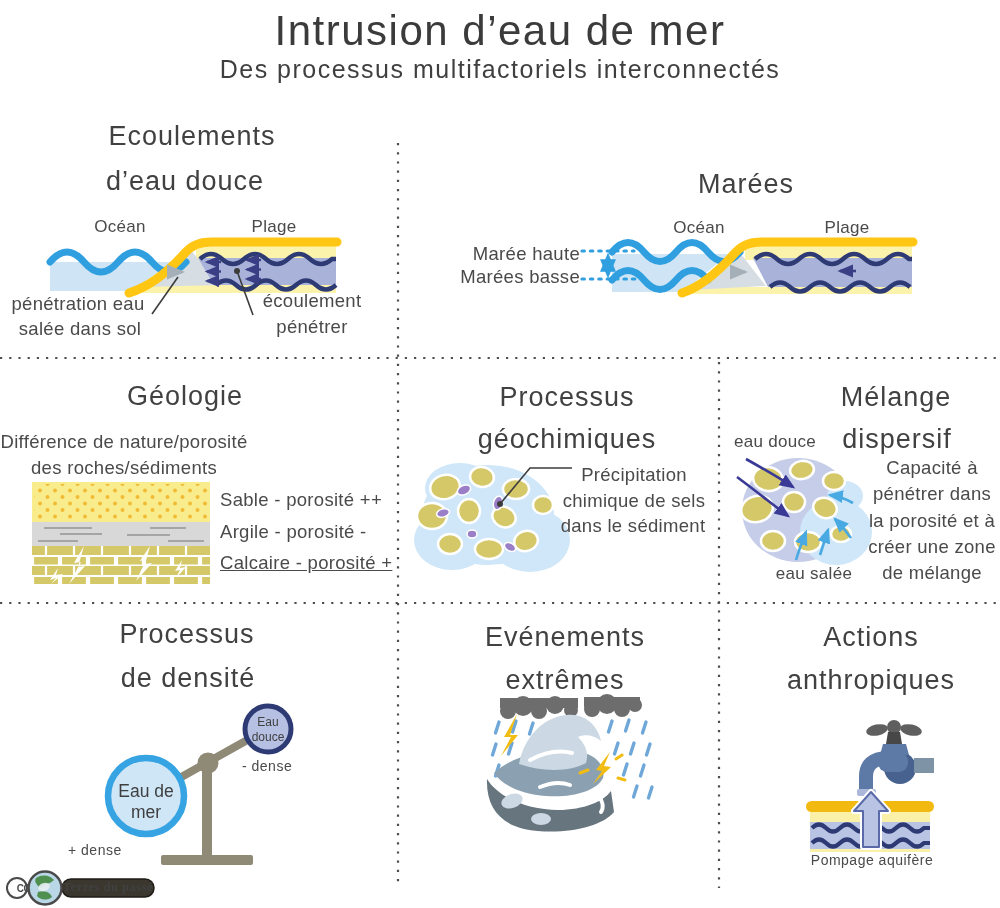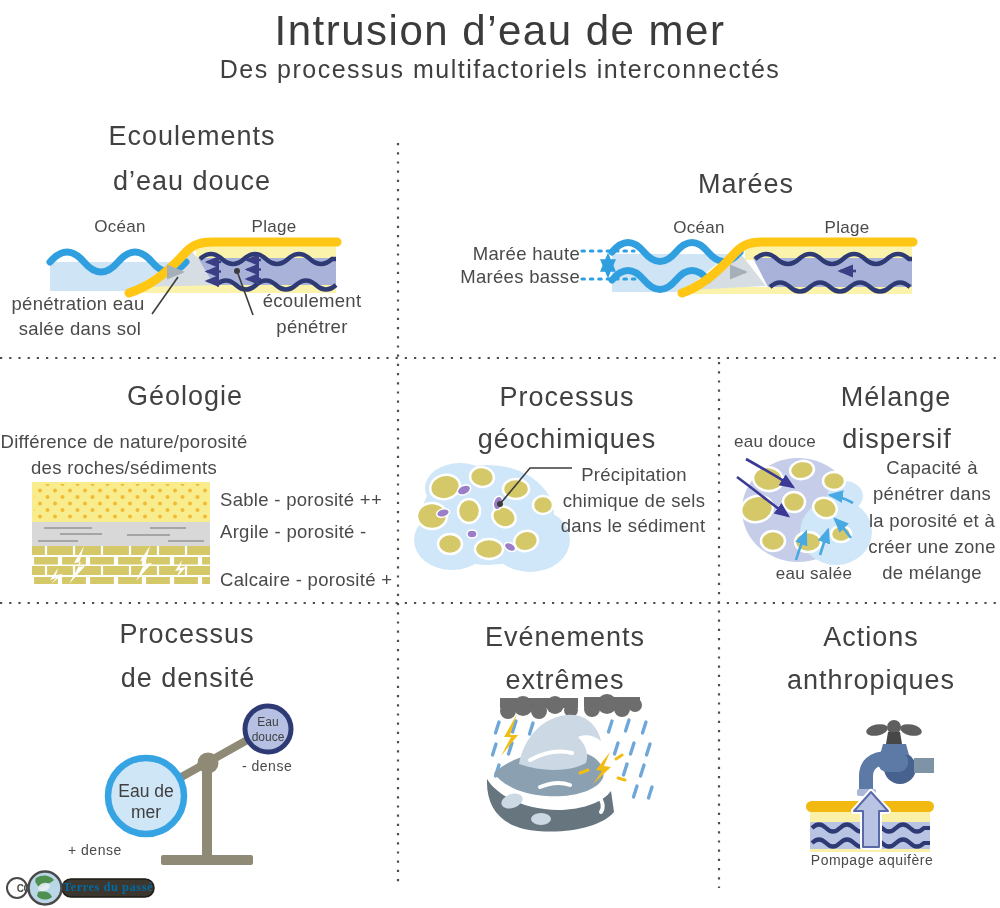--- a/index.html
+++ b/index.html
@@ -11,21 +11,21 @@
   .right{transform:translateX(-100%);}
   .main-title{font-size:42px;color:#3b3b3b;letter-spacing:1.5px;}
   .sub-title{font-size:25px;color:#3f3f3f;letter-spacing:1.5px;}
   .panel-title{font-size:27px;color:#414141;letter-spacing:1px;}
   .lbl{font-size:18.5px;color:#4a4a4a;letter-spacing:.3px;}
   .lbl-s{font-size:17px;color:#4a4a4a;letter-spacing:.3px;}
   .circle-txt-s{font-size:12px;color:#3f3f3f;}
   .circle-txt{font-size:17.5px;color:#3f3f3f;}
   .dense{font-size:14px;color:#4a4a4a;letter-spacing:.5px;}
   .cc-txt{font-size:10px;font-weight:bold;color:#4a4a4a;letter-spacing:-.5px;}
-  .credit-txt{font-family:"Liberation Serif",serif;font-weight:bold;font-size:12.5px;color:#0369a1;letter-spacing:.5px;}
+  .credit-txt{font-family:"Liberation Serif",serif;font-weight:bold;font-size:12.5px;color:#404040;letter-spacing:.5px;}
 </style>
 </head>
 <body>
 
 <div id="stage">
 
 <svg id="gfx" width="1000" height="908" viewBox="0 0 1000 908">
   <defs>
     <marker id="mNavy" markerWidth="7" markerHeight="7" refX="5" refY="3.5" orient="auto">
           <path d="M0,1 L6,3.5 L0,6 Z" fill="#3a3f85"></path>
@@ -270,40 +270,40 @@
     <path d="M36,878 C42,874 50,875 54,880 C50,884 44,884 40,888 C36,884 34,881 36,878 Z" fill="#4f8f4f"></path>
     <path d="M38,892 C44,890 50,892 52,897 C47,901 40,900 37,896 Z" fill="#4f8f4f"></path>
     <ellipse cx="44" cy="887" rx="6" ry="4" fill="#e8eef2" opacity="0.9" transform="rotate(-20 44 887)"></ellipse>
   </g>
 </svg>
 
   <div class="t center main-title" style="left:500px;top:8px;">Intrusion d’eau de mer</div>
   <div class="t center sub-title" style="left:500px;top:56px;">Des processus multifactoriels interconnectés</div>
 
   <div class="t center panel-title" style="left:192px;top:122px;">Ecoulements</div>
-  <div class="t center panel-title" style="left:192px;top:167px;">d’eau douce</div>
+  <div class="t center panel-title" style="left:185px;top:167px;">d’eau douce</div>
   <div class="t center lbl-s" style="left:120px;top:218px;">Océan</div>
   <div class="t center lbl-s" style="left:274px;top:218px;">Plage</div>
   <div class="t center lbl" style="left:78px;top:294px;">pénétration eau</div>
   <div class="t center lbl" style="left:80px;top:319px;">salée dans sol</div>
   <div class="t center lbl" style="left:312px;top:291px;">écoulement</div>
   <div class="t center lbl" style="left:312px;top:317px;">pénétrer</div>
 
   <div class="t center panel-title" style="left:746px;top:170px;">Marées</div>
   <div class="t center lbl-s" style="left:699px;top:219px;">Océan</div>
   <div class="t center lbl-s" style="left:847px;top:219px;">Plage</div>
   <div class="t right lbl" style="left:580px;top:244px;">Marée haute</div>
   <div class="t right lbl" style="left:580px;top:267px;">Marées basse</div>
 
   <div class="t center panel-title" style="left:185px;top:382px;">Géologie</div>
   <div class="t center lbl" style="left:124px;top:432px;">Différence de nature/porosité</div>
   <div class="t center lbl" style="left:124px;top:458px;">des roches/sédiments</div>
   <div class="t lbl" style="left:220px;top:490px;">Sable - porosité ++</div>
   <div class="t lbl" style="left:220px;top:522px;">Argile - porosité -</div>
-  <div class="t lbl" style="left:220px;top:570px;">Calcaire - porosité +</div>
+  <div class="t lbl" style="left:220px;top:553px;text-decoration:underline;">Calcaire - porosité +</div>
 
   <div class="t center panel-title" style="left:567px;top:383px;">Processus</div>
   <div class="t center panel-title" style="left:567px;top:425px;">géochimiques</div>
   <div class="t center lbl" style="left:634px;top:465px;">Précipitation</div>
   <div class="t center lbl" style="left:634px;top:491px;">chimique de sels</div>
   <div class="t center lbl" style="left:633px;top:516px;">dans le sédiment</div>
 
   <div class="t center panel-title" style="left:896px;top:383px;">Mélange</div>
   <div class="t center panel-title" style="left:897px;top:425px;">dispersif</div>
   <div class="t center lbl-s" style="left:775px;top:433px;">eau douce</div>

